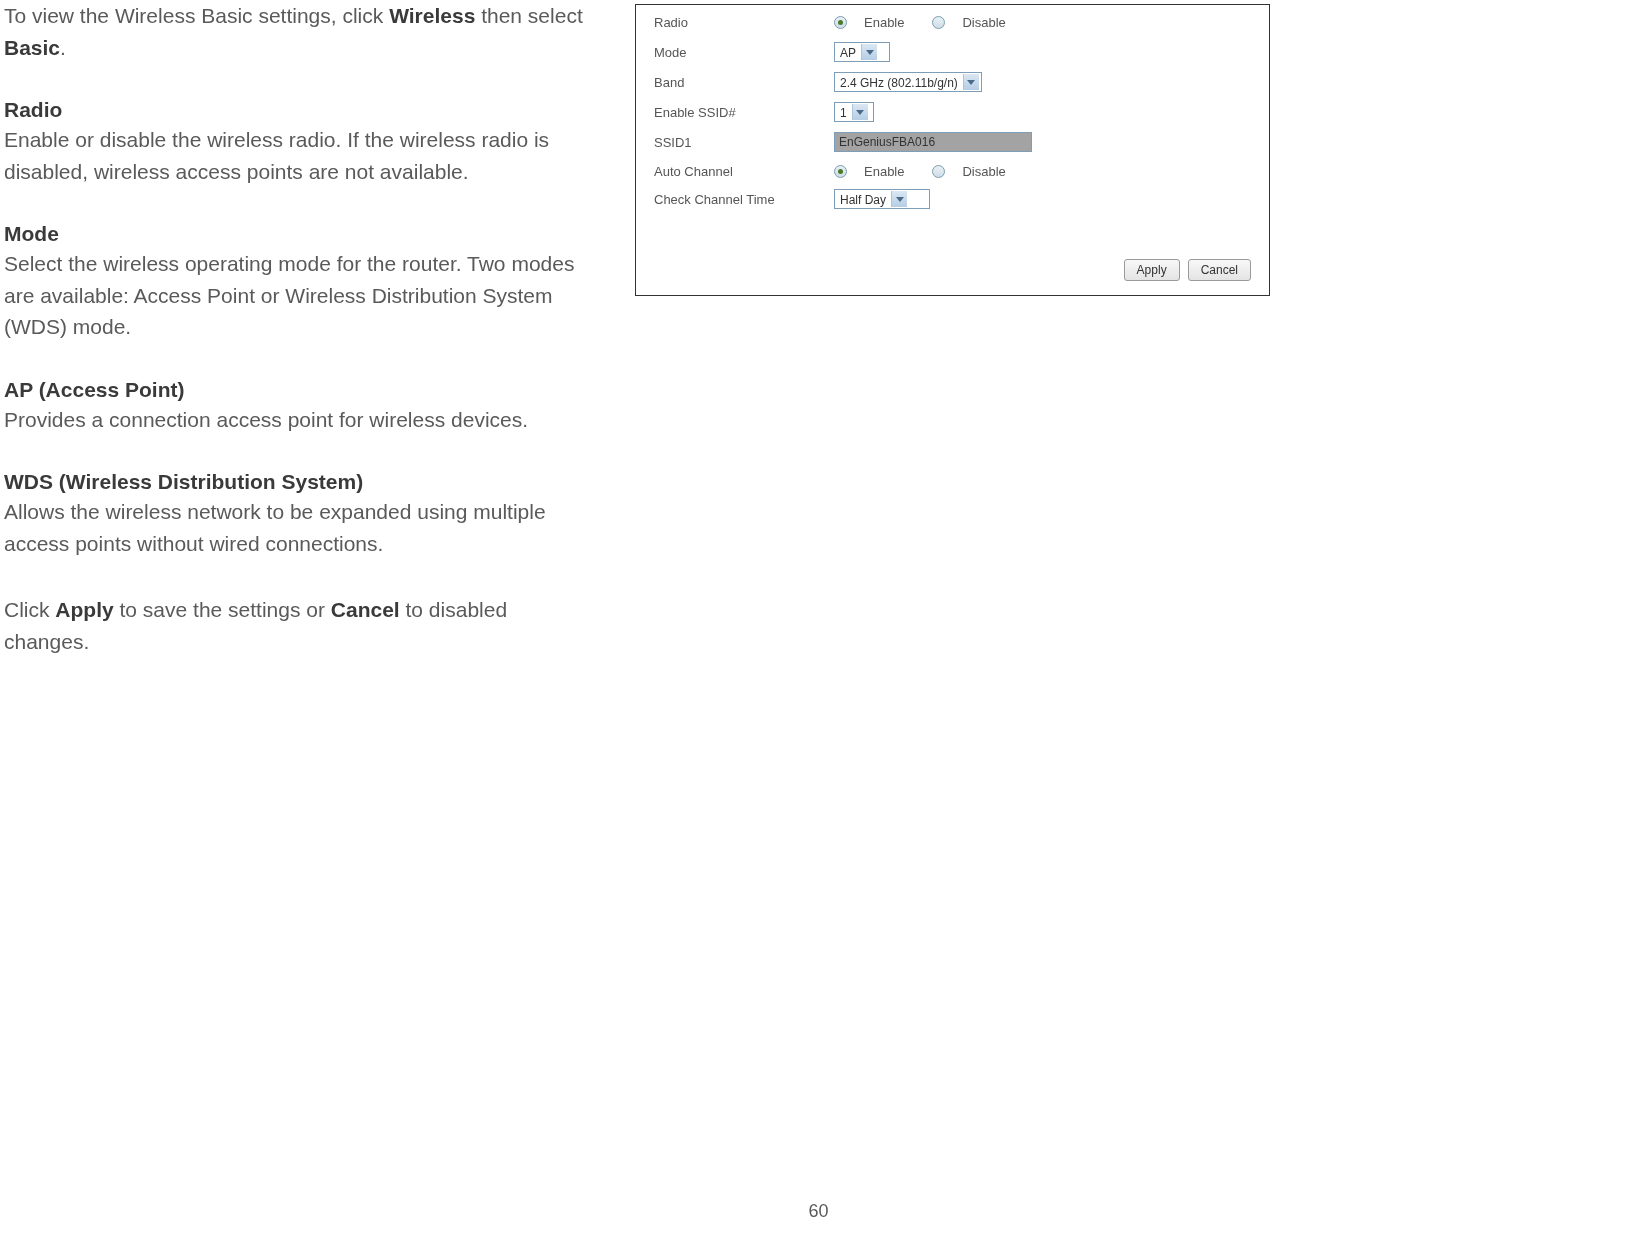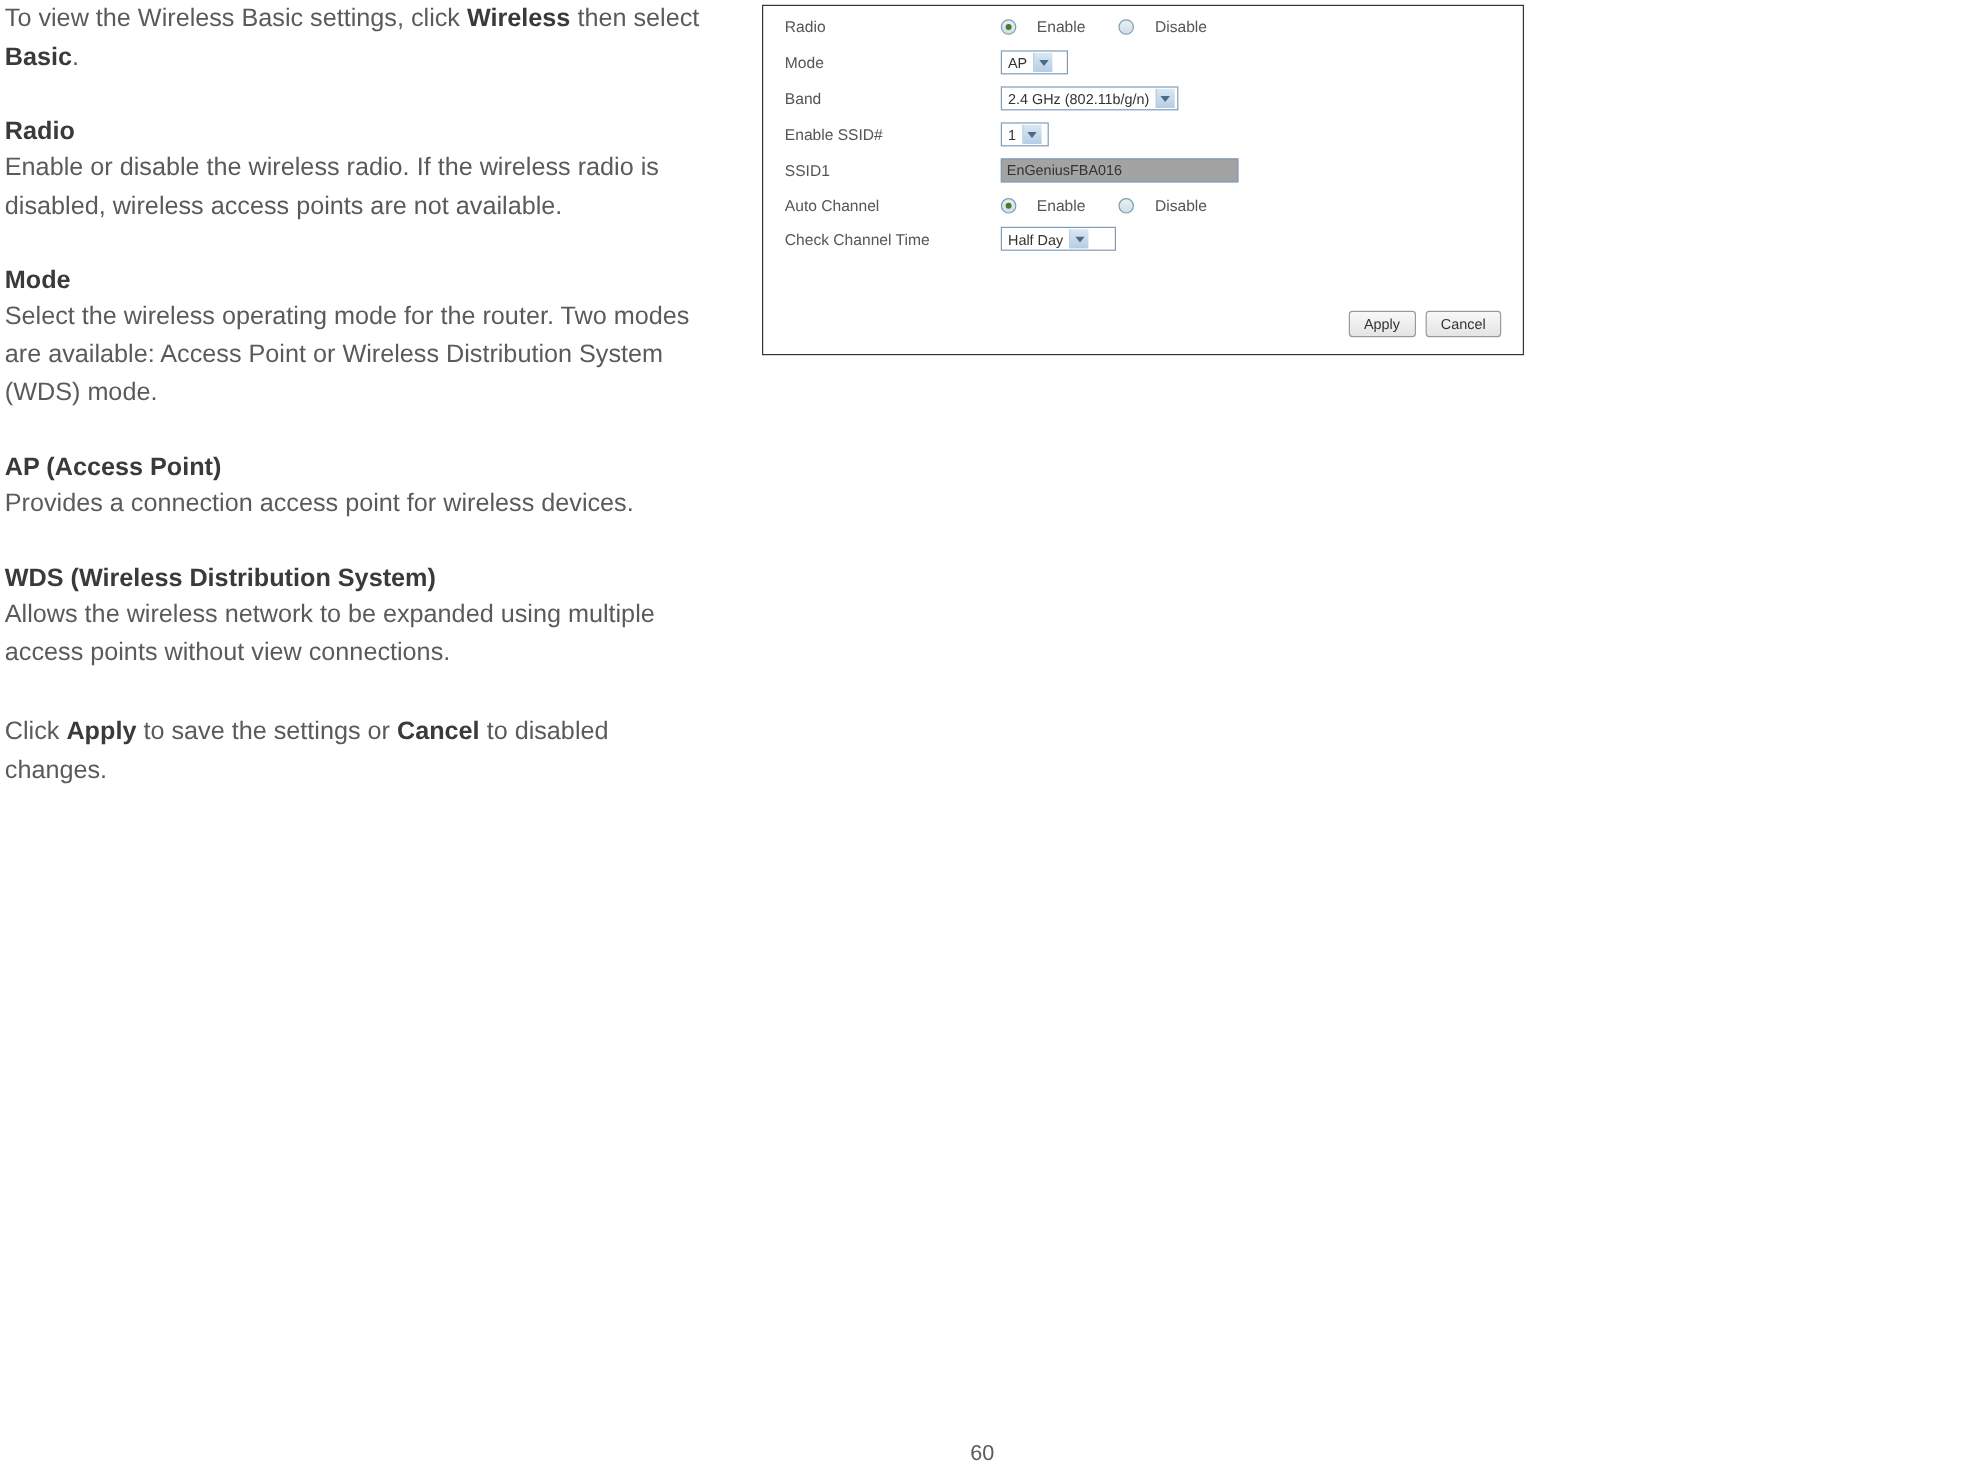--- a/index.html
+++ b/index.html
@@ -196,21 +196,21 @@
     <div class="section-title">Radio</div>
     <p class="section-body">Enable or disable the wireless radio. If the wireless radio is disabled, wireless access points are not available.</p>
 
     <div class="section-title">Mode</div>
     <p class="section-body">Select the wireless operating mode for the router. Two modes are available: Access Point or Wireless Distribution System (WDS) mode.</p>
 
     <div class="section-title">AP (Access Point)</div>
     <p class="section-body">Provides a connection access point for wireless devices.</p>
 
     <div class="section-title">WDS (Wireless Distribution System)</div>
-    <p class="section-body">Allows the wireless network to be expanded using multiple access points without view connections.</p>
+    <p class="section-body">Allows the wireless network to be expanded using multiple access points without wired connections.</p>
 
     <p class="section-body">
       <span>Click </span><span class="bold">Apply</span><span> to save the settings or </span><span class="bold">Cancel</span><span> to disabled changes.</span>
     </p>
   </div>
 
   <div class="right-column">
     <div class="settings-panel">
 
       <div class="form-row">

